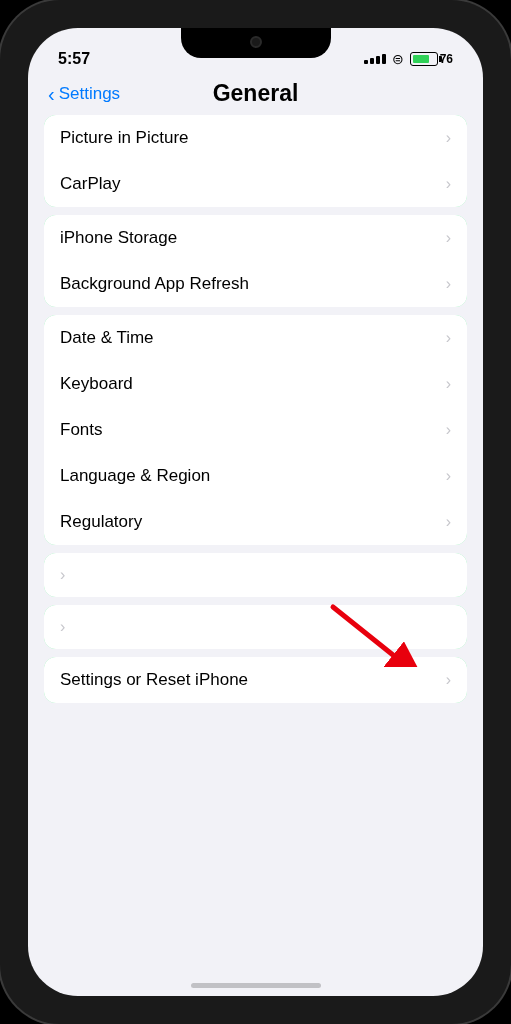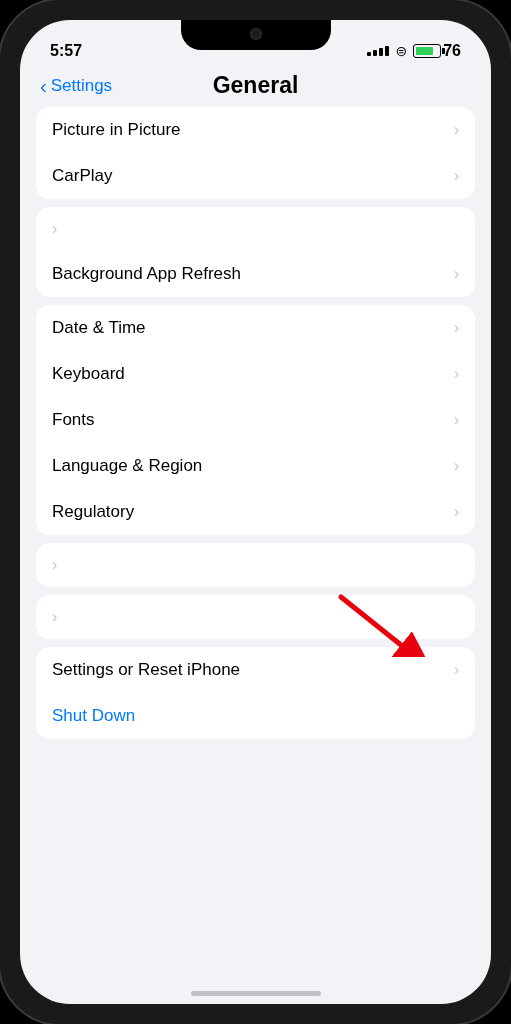--- a/index.html
+++ b/index.html
@@ -11,21 +11,21 @@
       align-items: center;
       min-height: 100vh;
       font-family: -apple-system, 'SF Pro Text', 'Helvetica Neue', sans-serif;
     }
 
     .phone-outer {
       width: 511px;
       height: 1024px;
       background: #1a1a1a;
       border-radius: 60px;
-      padding: 20px;
+      padding: 28px;
       box-shadow: 0 0 0 2px #3a3a3a, 0 0 40px rgba(0,0,0,0.8);
       position: relative;
     }
 
     
     .phone-outer::before {
       content: '';
       position: absolute;
       left: -5px;
       top: 160px;
@@ -149,21 +149,21 @@
     }
 
     .battery-fill {
       background: #30d158;
       height: 100%;
       width: 75%;
       border-radius: 1px;
     }
 
     .battery-pct {
-      font-size: 16px;
+      font-size: 12px;
       font-weight: 600;
       color: #000;
     }
 
     
     .nav-bar {
       display: flex;
       align-items: center;
       justify-content: center;
       padding: 4px 20px 8px;
@@ -333,20 +333,21 @@
             <div class="settings-row">
               <span class="row-label">CarPlay</span>
               <span class="row-chevron">›</span>
             </div>
           </div>
         </div>
 
         <div class="section">
           <div class="section-card">
             <div class="settings-row">
+              <span class="row-label">iPhone Storage</span>
               <span class="row-chevron">›</span>
             </div>
             <div class="settings-row">
               <span class="row-label">Background App Refresh</span>
               <span class="row-chevron">›</span>
             </div>
           </div>
         </div>
 
         <div class="section">
@@ -401,23 +402,20 @@
               </defs>
               <line x1="10" y1="10" x2="70" y2="58" stroke="#e8000d" stroke-width="5" marker-end="url(#arrowhead)" stroke-linecap="round"></line>
             </svg>
           </div>
 
           <div class="section-card">
             <div class="settings-row">
               <span class="row-label">Settings or Reset iPhone</span>
               <span class="row-chevron">›</span>
             </div>
-            <div class="settings-row">
-              <span class="row-label blue">Shut Down</span>
-            </div>
           </div>
         </div>
 
       </div>
     </div>
 
     <div class="home-indicator"></div>
   </div>
 </div>
 

